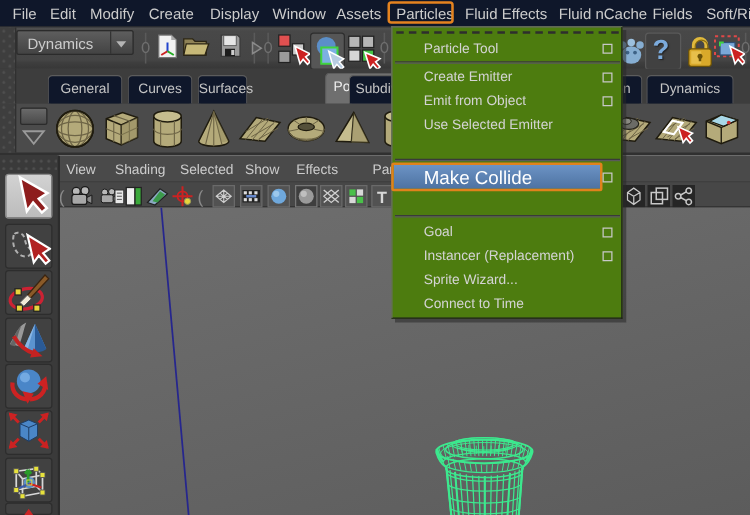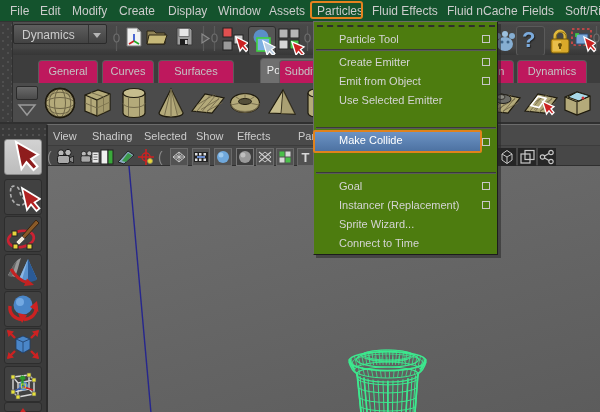--- a/index.html
+++ b/index.html
@@ -1,55 +1,55 @@
 <!DOCTYPE html>
 <html><head>
 <meta charset="utf-8">
 <style>
 *{margin:0;padding:0;box-sizing:border-box;}
 html,body{width:600px;height:412px;overflow:hidden;}
 body{font-family:"Liberation Sans",sans-serif;background:#444;position:relative;}
 #root{position:absolute;left:0;top:0;width:600px;height:412px;overflow:hidden;}
 .abs{position:absolute;}
 
-#menubar{left:0;top:0;width:600px;height:22px;background:#14532d;border-bottom:1px solid #333;}
+#menubar{left:0;top:0;width:600px;height:22px;background:#0f172a;border-bottom:1px solid #333;}
 #menubar span{position:absolute;top:4px;font-size:12px;color:#ccc;white-space:nowrap;}
 #pborder{left:310px;top:1px;width:53px;height:18px;border:2px solid #e5831f;border-radius:3px;}
 
 #statusline{left:0;top:22px;width:600px;height:33px;background:linear-gradient(#515151 0,#484848 3px,#454545 26px,#3e3e3e 28px,#373737 33px);}
 .ltex{left:0;width:13px;border-right:1px solid #303030;background:#3e3e3e;background-image:radial-gradient(circle at 3px 3px,#4f4f4f 0.9px,#35353500 1.4px),radial-gradient(circle at 8px 7px,#4f4f4f 0.9px,#35353500 1.4px);background-size:9px 8px;}
 #dyndrop{left:13px;top:2px;width:94px;height:20px;background:linear-gradient(#5e5e5e,#434343);border:1px solid #2b2b2b;border-radius:2px;color:#ccc;font-size:12px;}
 #dyndrop .lbl{position:absolute;left:8px;top:3px;}
 #dyndrop .dd{position:absolute;right:0;top:0;width:18px;height:18px;border-left:1px solid #333;}
 #dyndrop .tri{position:absolute;right:5px;top:8px;width:0;height:0;border-left:4px solid transparent;border-right:4px solid transparent;border-top:5px solid #b5b5b5;}
 .pressedbtn{background:#565656;border:1px solid #2e2e2e;border-radius:3px;}
 
 #tabrow{left:0;top:55px;width:600px;height:28px;background:#3d3d3d;}
-.tab{position:absolute;top:5px;height:23px;background:#be185d;border:1px solid #5c5c5c;border-bottom:none;border-radius:4px 4px 0 0;color:#c4c4c4;font-size:11px;text-align:center;line-height:21px;}
+.tab{position:absolute;top:5px;height:23px;background:#0f172a;border:1px solid #5c5c5c;border-bottom:none;border-radius:4px 4px 0 0;color:#c4c4c4;font-size:11px;text-align:center;line-height:21px;}
 .tab.active{background:#6f6f6f;color:#eee;top:3px;height:25px;line-height:23px;margin-left:44px;}
 
 #shelf{left:0;top:83px;width:600px;height:41px;background:#4b4b4b;border-bottom:2px solid #303030;}
 
 #main{left:0;top:124px;width:600px;height:288px;background:#3a3a3a;}
 #toolbox{left:0;top:0;width:46px;height:288px;background:#3a3a3a;}
 .tbtn{position:absolute;left:4px;width:38px;height:36px;background:#414141;border:1px solid #2d2d2d;border-radius:3px;}
 .tbtn.active{background:linear-gradient(#d2d2d2,#bcbcbc);border-color:#8a8a8a;}
 #panel{left:46px;top:0;width:598px;height:288px;background:#4a4a4a;border-left:2px solid #2c2c2c;border-top:1px solid #6c6c6c;}
 #pmenubar{left:0;top:0;width:554px;height:21px;background:#4a4a4a;border-bottom:1px solid #3c3c3c;}
 #pmenubar span{position:absolute;top:5px;font-size:11px;color:#ccc;white-space:nowrap;}
 #ptoolbar{left:0;top:21px;width:554px;height:20px;background:#474747;border-bottom:1px solid #2f2f2f;}
 #viewport{left:0;top:41px;width:554px;height:247px;background:linear-gradient(165deg,#6f6f6f,#5c5c5c);}
 
 #dropdown{left:313px;top:21px;width:185px;height:234px;box-sizing:border-box;background:#4d7c0f;border-top:1px solid #6a6a6a;border-left:1px solid #6a6a6a;border-right:1px solid #1c1c1c;border-bottom:1px solid #1c1c1c;box-shadow:3px 3px 0 rgba(40,40,40,0.55);}
 #dropdown .mi{position:absolute;left:25px;font-size:11px;color:#d4d4d4;white-space:nowrap;}
 #dropdown .ob{position:absolute;left:168px;width:8px;height:8px;border:1px solid #c8c8c8;}
 #dropdown .sep{position:absolute;left:2px;width:180px;height:2px;border-top:1px solid #3a3a3a;border-bottom:1px solid #5a5a5a;}
 #tearline{position:absolute;left:3px;top:3px;width:178px;height:0;border-top:2px dashed #2e2e2e;}
 #mkbox{position:absolute;left:-1px;top:108px;width:169px;height:23px;border:2px solid #e0821c;border-radius:2px;background:linear-gradient(#6c93c4,#4d72a2);}
-#mktext{position:absolute;left:25px;top:112px;font-size:11px;color:#fff;}
+#mktext{position:absolute;left:25px;top:112px;font-size:15px;color:#fff;}
 </style>
 </head>
 <body>
 <div id="root">
 
   <div class="abs" id="menubar">
     <span style="left:10px">File</span>
     <span style="left:40px">Edit</span>
     <span style="left:72px">Modify</span>
     <span style="left:119px">Create</span>
@@ -148,21 +148,21 @@
     <svg class="abs" style="left:592px;top:4px" width="8" height="25">
         <line x1="4.5" y1="0" x2="4.5" y2="25" stroke="#5a5a5a" stroke-width="1.2"></line>
         <ellipse cx="4.5" cy="12" rx="2.6" ry="4" fill="#464646" stroke="#6e6e6e" stroke-width="1.2"></ellipse>
       </svg>
   </div>
 
   <div class="abs" id="tabrow">
     <div class="abs ltex" style="top:0;height:28px;"></div>
     <div class="tab" style="left:38px;width:60px;">General</div>
     <div class="tab" style="left:102px;width:52px;">Curves</div>
-    <div class="tab" style="left:158px;width:76px;">Surfaces</div>
+    <div class="tab" style="left:158px;width:40px;">Surfaces</div>
     <div class="tab active" style="left:216px;width:59px;">Polygons</div>
     <div class="tab" style="left:279px;width:50px;">Subdivs</div>
     <div class="tab" style="left:446px;width:68px;">Animation</div>
     <div class="tab" style="left:517px;width:70px;">Dynamics</div>
   </div>
 
   <div class="abs" id="shelf">
     <div class="abs ltex" style="top:0;height:39px;"></div>
     <div class="abs" style="left:16px;top:3px;width:22px;height:14px;background:linear-gradient(#6a6a6a,#4a4a4a);border:1px solid #2b2b2b;border-radius:2px;"></div>
     <svg class="abs" style="left:16px;top:19px;" width="22" height="16">

